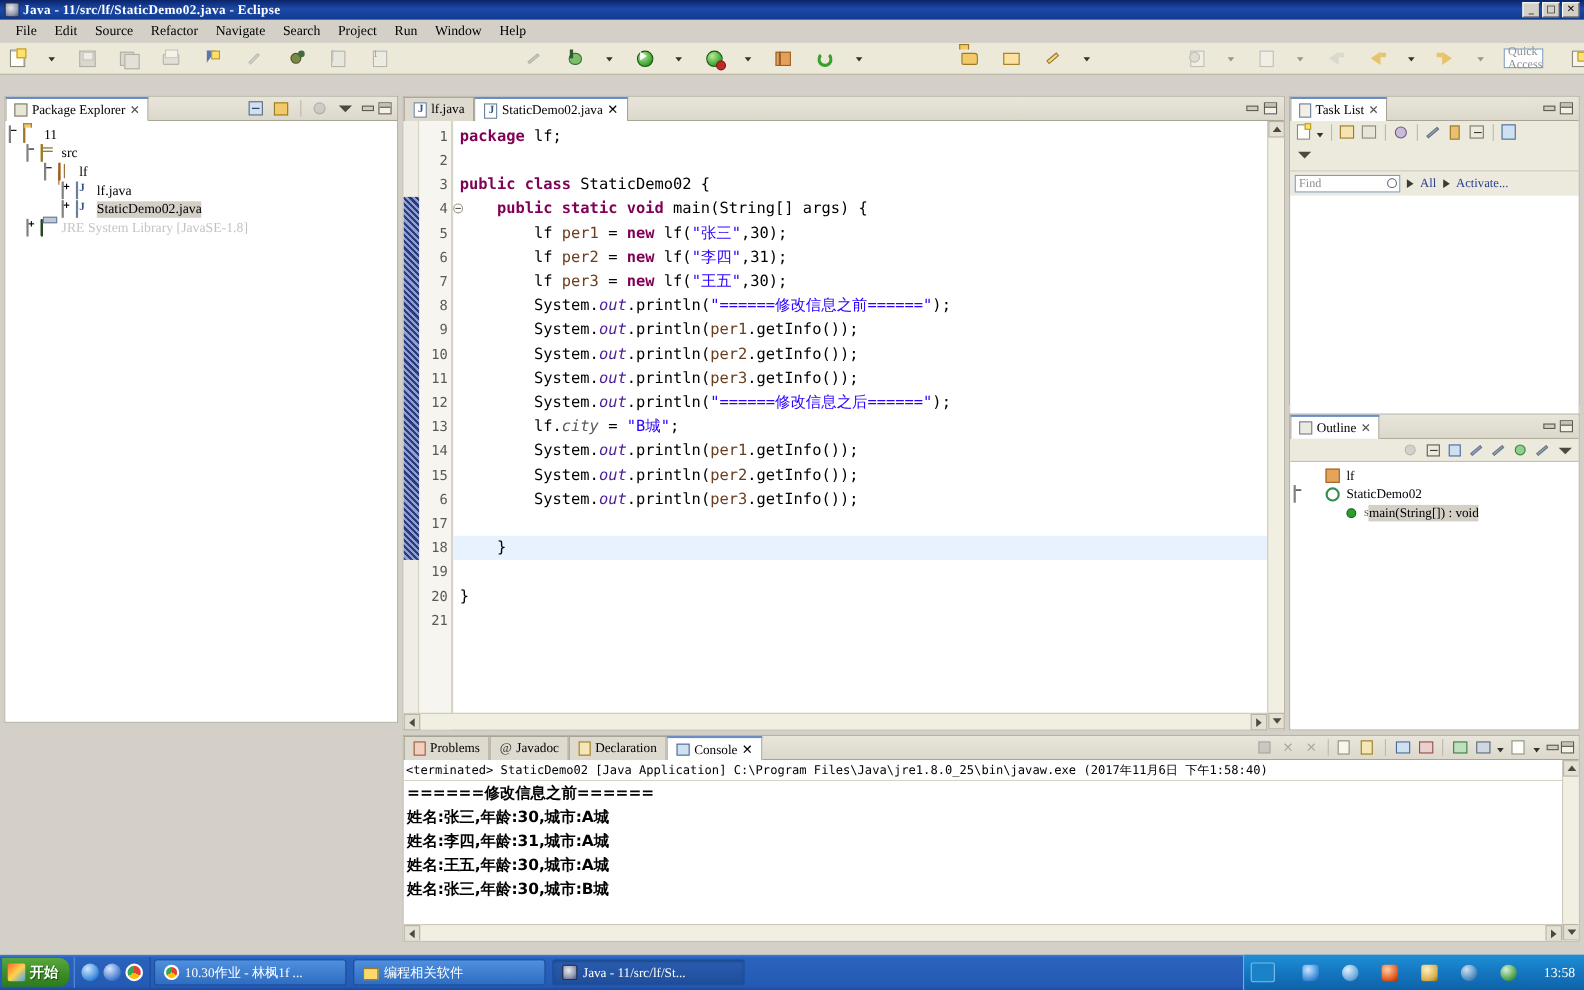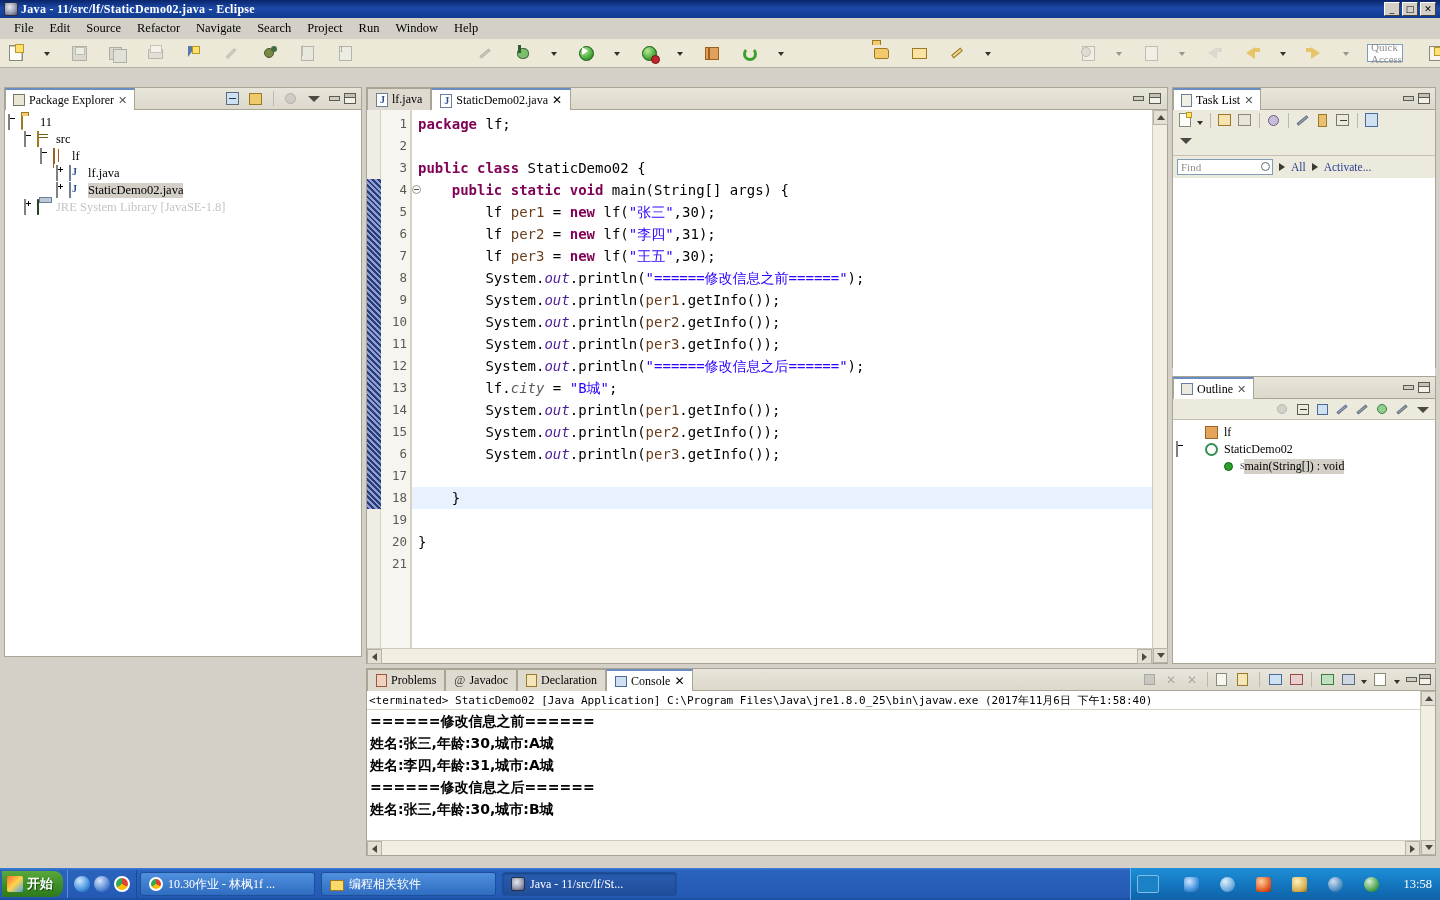--- a/index.html
+++ b/index.html
@@ -761,21 +761,21 @@
         <div class="vb-min"></div>
         <div class="vb-max"></div>
       </div>
     </div>
     <div class="cs-body">
       <div class="cs-head">&lt;terminated&gt; StaticDemo02 [Java Application] C:\Program Files\Java\jre1.8.0_25\bin\javaw.exe (2017年11月6日 下午1:58:40)</div>
       <div id="consoleout">
           <div class="cs-line">======修改信息之前======</div>
           <div class="cs-line">姓名:张三,年龄:30,城市:A城</div>
           <div class="cs-line">姓名:李四,年龄:31,城市:A城</div>
-          <div class="cs-line">======修改信息之后======</div>
+          <div class="cs-line">姓名:王五,年龄:30,城市:A城</div>
           <div class="cs-line">姓名:张三,年龄:30,城市:B城</div>
         </div>
       <div class="cs-vscroll">
         <div class="sb-arrow">
             <div class="sb-tri-up"></div>
           </div>
         <div style="position:absolute;bottom:0;">
             <div class="sb-arrow">
               <div class="sb-tri-dn"></div>
             </div>

